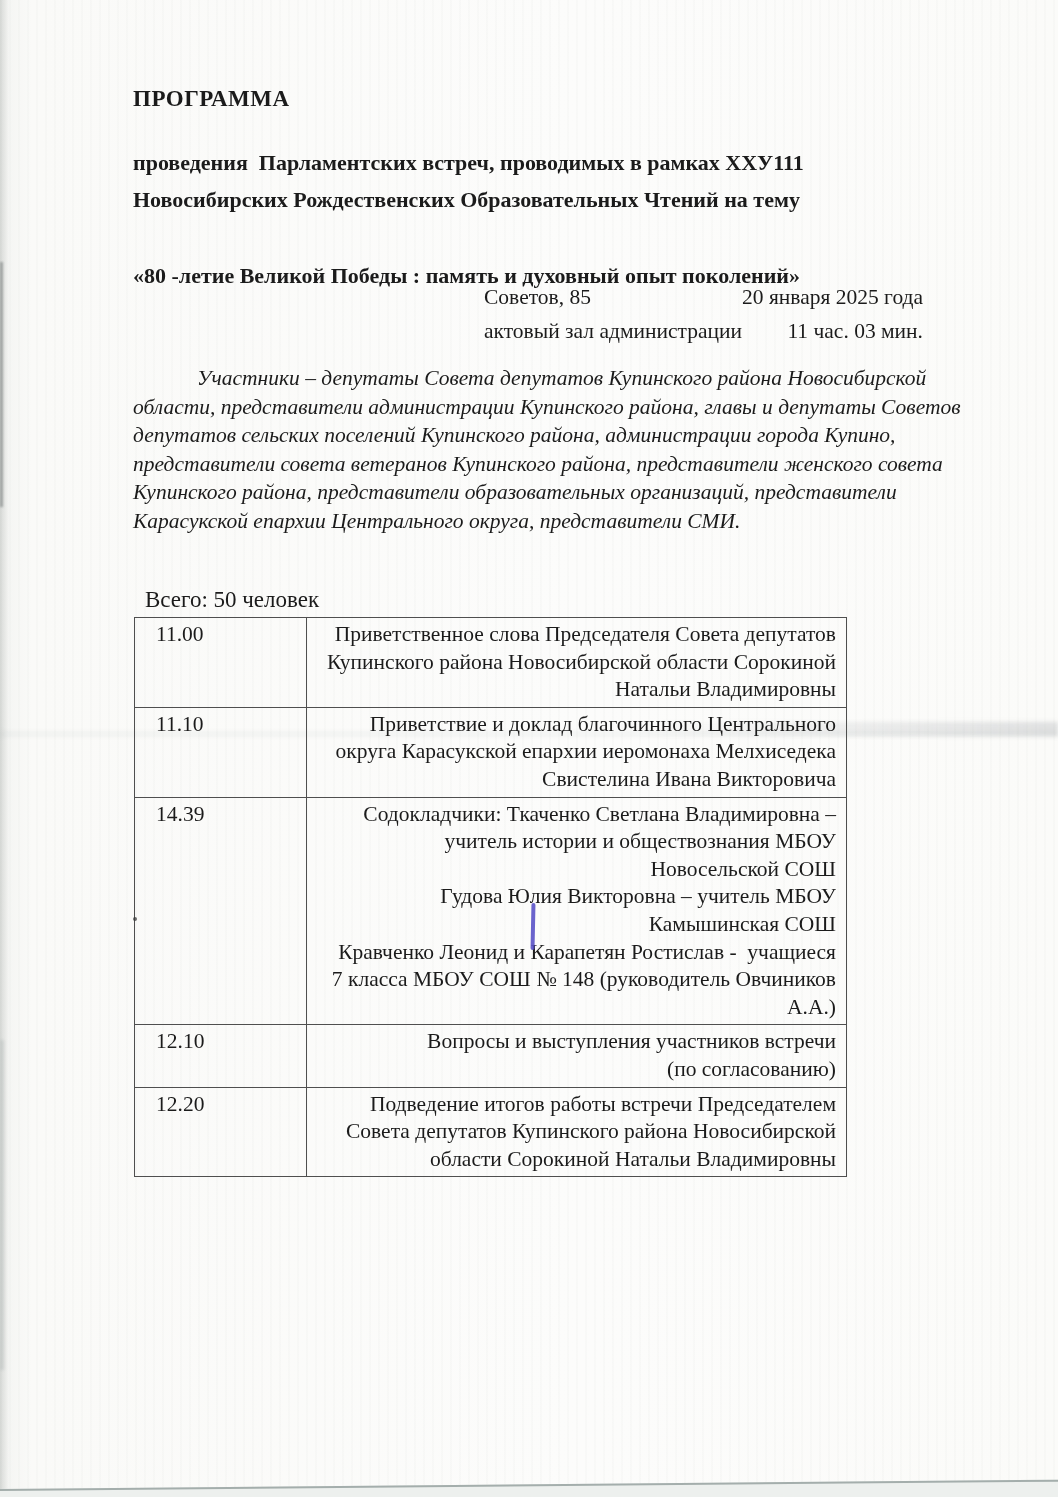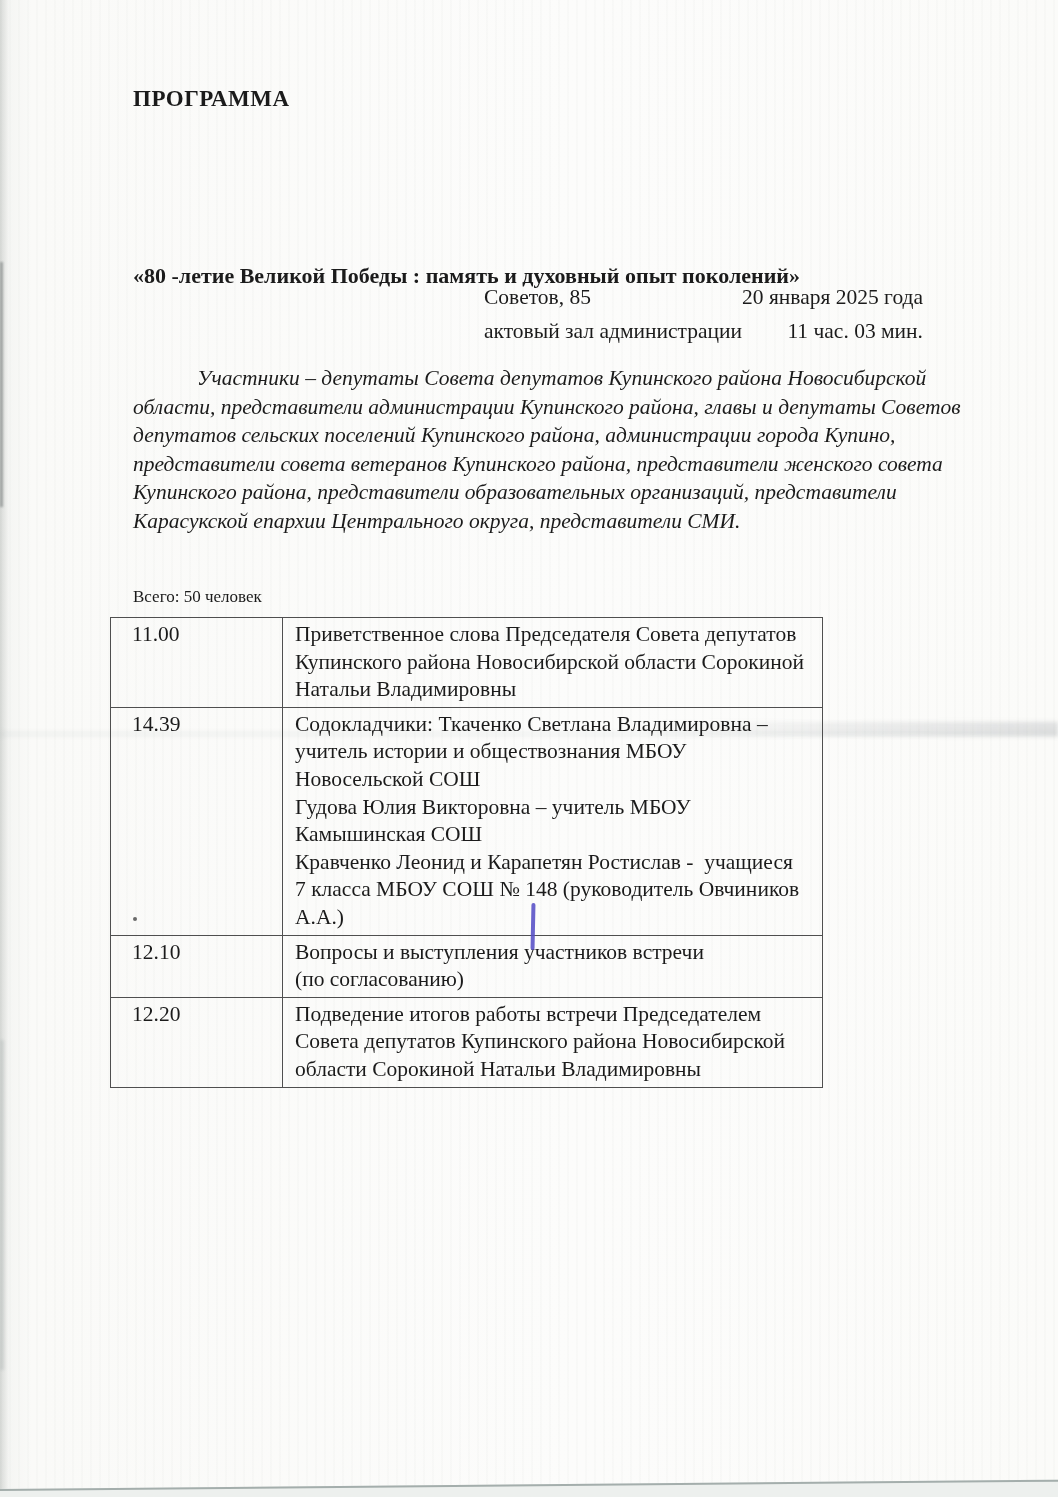--- a/index.html
+++ b/index.html
@@ -74,41 +74,42 @@
     font-size: 21.5px; line-height: 34px;
   }
   .meta-right { text-align: right; }
   .participants {
     left: 133px; top: 364px; width: 845px;
     font-size: 21.5px; line-height: 28.6px;
     text-indent: 64px;
     font-style: italic;
   }
   .total {
-    left: 133px; top: 587px; width: 500px;
-    font-size: 17px;
+    left: 145px; top: 587px; width: 500px;
+    font-size: 23px;
   }
   .schedule {
-    left: 110px; top: 617px; width: 713px;
+    left: 134px; top: 617px; width: 713px;
     border-collapse: collapse;
     border-radius: 32px;
   }
   .schedule td {
     border: 1px solid #4f4f4f;
     vertical-align: top;
     font-size: 21.5px;
     line-height: 27.6px;
   }
   .schedule td.time-cell {
     width: 144px;
     padding: 3px 6px 3px 21px;
   }
   .schedule td.event-cell {
     padding: 3px 10px 3px 12px;
     white-space: pre-wrap;
+    text-align: right;
   }
   
   .pen-mark {
     position: absolute; left: 531px; top: 903px; width: 4px; height: 47px;
     background: #564fc6; opacity: 0.88; border-radius: 2px;
     transform: rotate(1.2deg);
   }
   .speck-dot {
     position: absolute; left: 133px; top: 917px; width: 4px; height: 4px;
     background: #3a3a3a; border-radius: 50%; opacity: 0.75;
@@ -121,20 +122,22 @@
 
   <div class="texture"></div>
   <div class="edge-shade-left"></div>
   <div class="edge-line-left"></div>
   <div class="edge-line-left2"></div>
   <div class="crease-full"></div>
   <div class="crease-right"></div>
 
   <div class="abs doc-title">ПРОГРАММА</div>
 
+  <div class="abs subtitle">проведения  Парламентских встреч, проводимых в рамках ХХУ111
+Новосибирских Рождественских Образовательных Чтений на тему</div>
 
   <div class="abs theme">«80 -летие Великой Победы : память и духовный опыт поколений»</div>
 
   <div class="abs meta">
     <div class="meta-left">
       <div>Советов, 85</div>
       <div>актовый зал администрации</div>
     </div>
     <div class="meta-right">
       <div>20 января 2025 года</div>
@@ -144,20 +147,24 @@
 
   <div class="abs participants">Участники – депутаты Совета депутатов Купинского района Новосибирской области, представители администрации Купинского района, главы и депутаты Советов депутатов сельских поселений Купинского района, администрации города Купино, представители совета ветеранов Купинского района, представители женского совета Купинского района, представители образовательных организаций, представители Карасукской епархии Центрального округа, представители СМИ.</div>
 
   <div class="abs total">Всего: 50 человек</div>
 
   <table class="abs schedule">
     <tbody>
       <tr>
         <td class="time-cell">11.00</td>
         <td class="event-cell">Приветственное слова Председателя Совета депутатов Купинского района Новосибирской области Сорокиной Натальи Владимировны</td>
+      </tr>
+      <tr>
+        <td class="time-cell">11.10</td>
+        <td class="event-cell">Приветствие и доклад благочинного Центрального округа Карасукской епархии иеромонаха Мелхиседека Свистелина Ивана Викторовича</td>
       </tr>
       <tr>
         <td class="time-cell">14.39</td>
         <td class="event-cell">Содокладчики: Ткаченко Светлана Владимировна –учитель истории и обществознания МБОУ Новосельской СОШ
 Гудова Юлия Викторовна – учитель МБОУ Камышинская СОШ
 Кравченко Леонид и Карапетян Ростислав -  учащиеся    7 класса МБОУ СОШ № 148 (руководитель Овчиников А.А.)</td>
       </tr>
       <tr>
         <td class="time-cell">12.10</td>
         <td class="event-cell">Вопросы и выступления участников встречи

